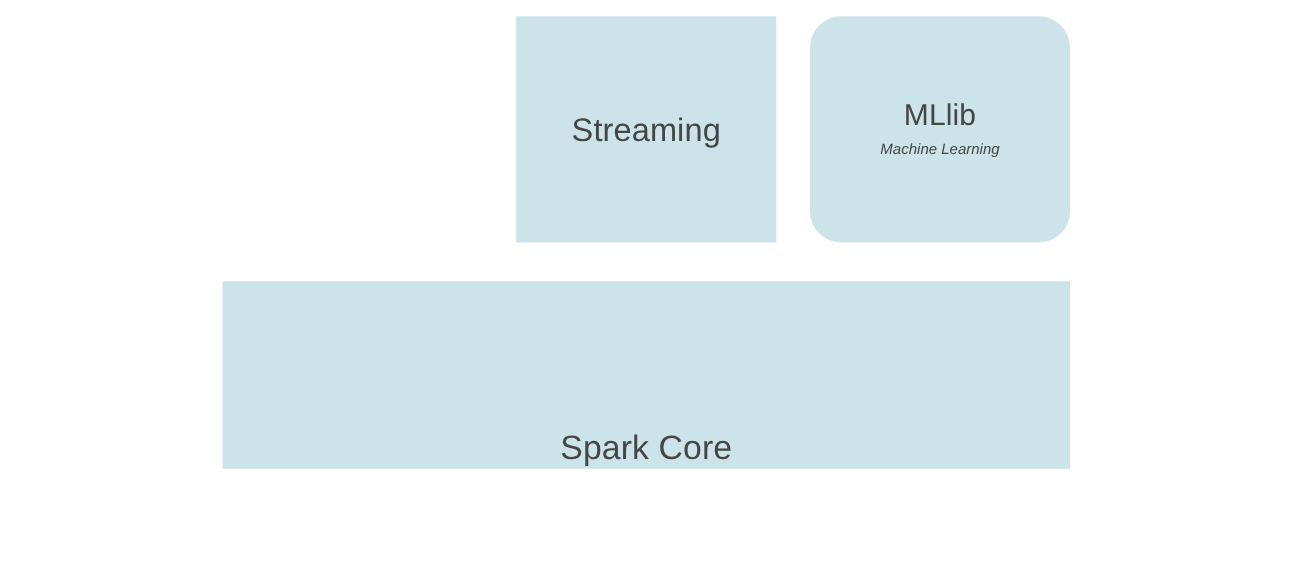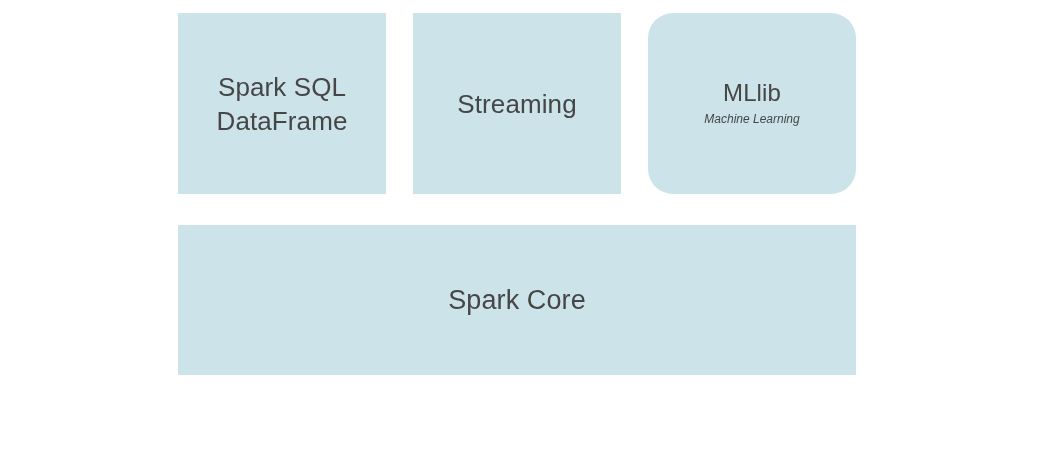--- a/index.html
+++ b/index.html
@@ -26,21 +26,21 @@
     justify-content: center;
     text-align: center;
     color: #464646;
     -webkit-font-smoothing: antialiased;
   }
   
   #box-spark-sql { left: 178px; top: 13px;  width: 208px; height: 181px; }
   #box-streaming { left: 413px; top: 13px;  width: 208px; height: 181px; }
   #box-mllib     { left: 648px; top: 13px;  width: 208px; height: 181px; border-radius: 25px; }
   
-  #box-spark-core { left: 178px; top: 225px; width: 678px; height: 150px; }
+  #box-spark-core { left: 178px; top: 225px; width: 678px; height: 150px; justify-content: flex-end; }
 
   .title {
     font-size: 26px;
     line-height: 34px;
     font-weight: 400;
     letter-spacing: 0.1px;
     white-space: pre-line;
   }
   #box-mllib .title {
     font-size: 24px;
@@ -56,24 +56,20 @@
   #box-spark-core .title {
     font-size: 27px;
     line-height: 34px;
   }
 </style>
 </head>
 <body>
 
 <div id="stack" style="background: rgb(255, 255, 255);">
 
-  <div class="box" id="box-spark-sql" style-fill="#cce3e9" style="background-color: rgb(204, 227, 233); color: rgb(70, 70, 70);">
-    <div class="title">Spark SQL
-DataFrame</div>
-  </div>
 
   <div class="box" id="box-streaming" style="background-color: rgb(204, 227, 233); color: rgb(70, 70, 70);">
     <div class="title">Streaming</div>
   </div>
 
   <div class="box" id="box-mllib" style="background-color: rgb(204, 227, 233); color: rgb(70, 70, 70);">
     <div class="title">MLlib</div>
     <div class="subtitle">Machine Learning</div>
   </div>
 

